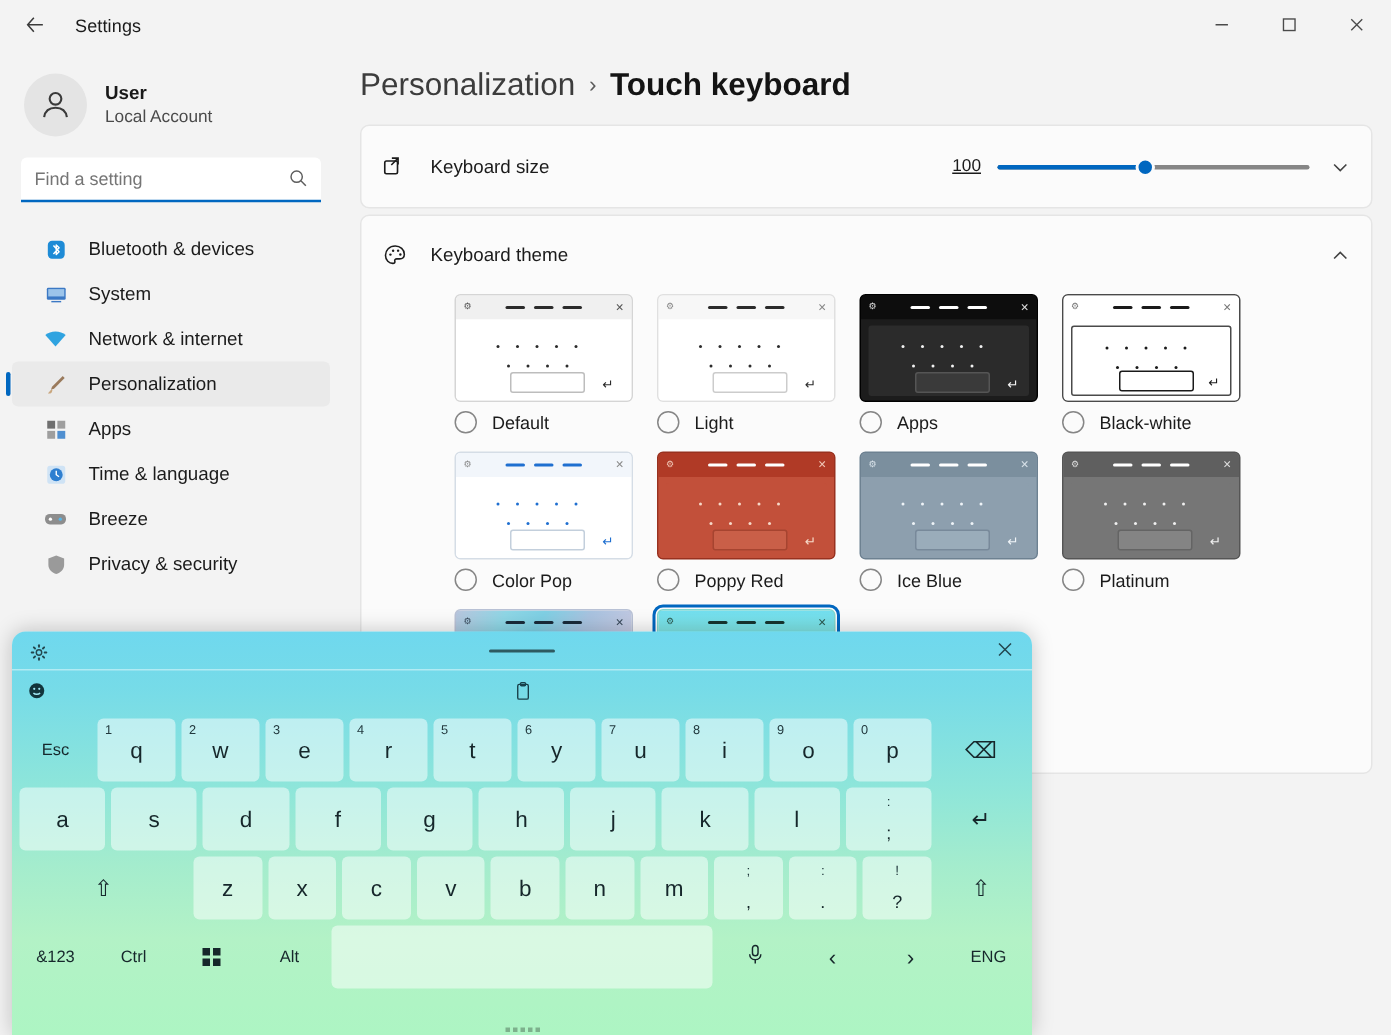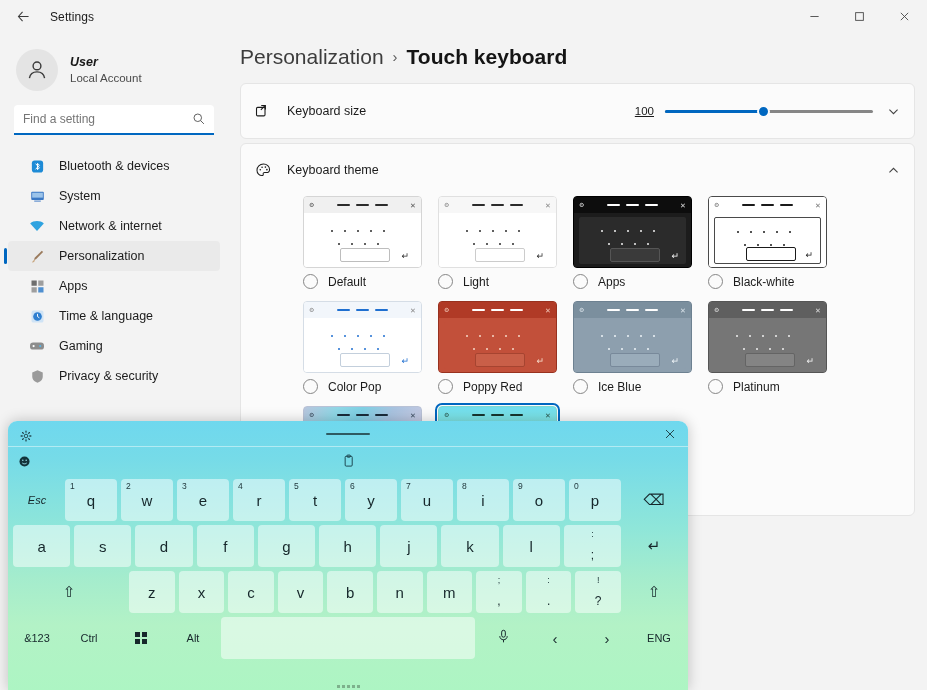--- a/index.html
+++ b/index.html
@@ -44,21 +44,21 @@
     background: #f3f3f3;
   }
   .profile {
     display: flex; align-items: center; padding: 8px 0 0 16px; height: 66px;
   }
   .avatar {
     width: 42px; height: 42px; border-radius: 50%; background: #e4e4e4;
     display: flex; align-items: center; justify-content: center; flex: none;
   }
   .profile-txt { margin-left: 12px; line-height: 1.35; }
-  .profile-name { font-size: 12.5px; font-weight: bold; color: #191919; font-style: italic; }
+  .profile-name { font-size: 12.5px; font-weight: bold; color: #191919; }
   .profile-sub { font-size: 11.5px; color: #4a4a4a; }
 
   .search-wrap {
     margin: 6px 14px 0 14px; position: relative; height: 30px;
   }
   .search-input {
     width: 100%; height: 30px; border: none; outline: none;
     background: #ffffff; border-radius: 4px 4px 0 0;
     border-bottom: 2px solid #0067c0;
     font-size: 12px; color: #1b1b1b; padding: 0 26px 0 9px;
@@ -205,21 +205,21 @@
     position: relative; font-size: 15px; color: #16272b; flex: 1;
   }
   .key.sm { font-size: 11px; }
   .key .sup {
     position: absolute; top: 2px; left: 5px; font-size: 8.5px; color: #22393e;
   }
   .key .upper {
     position: absolute; top: 4px; font-size: 9px; color: #22393e;
   }
   .key .lower { position: absolute; bottom: 5px; font-size: 12px; }
-  .key.esc { flex: 0 0 48px; background: transparent; font-style: italic; }
+  .key.esc { flex: 0 0 48px; background: transparent; }
   .key.bksp { flex: 0 0 58px; background: transparent; }
   .key.tab { flex: 0 0 71px; background: transparent; }
   .key.enter { flex: 0 0 58px; background: transparent; }
   .key.shift { flex: 0 0 112px; background: transparent; }
   .key.shiftr { flex: 0 0 58px; background: transparent; }
   .key.fn { flex: 0 0 48px; background: transparent; }
   .key.space { flex: 1 1 auto; background: rgba(255,255,255,.50); }
   .key.mic, .key.arrl, .key.arrr { flex: 0 0 48px; background: transparent; }
   .key.lang { flex: 0 0 48px; background: transparent; font-size: 11px; }
   .winglyph {
@@ -356,21 +356,21 @@
       </div>
 
       <div class="navitem">
         <span class="nav-ico">
           <svg width="16" height="16" viewBox="0 0 16 16">
               <rect x="1" y="4.6" width="14" height="7" rx="3.2" fill="#8d8d8d"></rect>
               <circle cx="4.6" cy="8.1" r="1.1" fill="#fff"></circle>
               <circle cx="11.2" cy="8.1" r="1.1" fill="#5ab7e8"></circle>
             </svg>
         </span>
-        <span>Gaming</span>
+        <span>Breeze</span>
       </div>
 
 
       <div class="navitem">
         <span class="nav-ico">
           <svg width="15" height="15" viewBox="0 0 16 16">
               <path d="M8 1.4 L13.6 3.6 V8 C13.6 11.4 11 13.8 8 14.6 C5 13.8 2.4 11.4 2.4 8 V3.6 Z" fill="#9a9a9a"></path>
             </svg>
         </span>
         <span>Privacy &amp; security</span>

